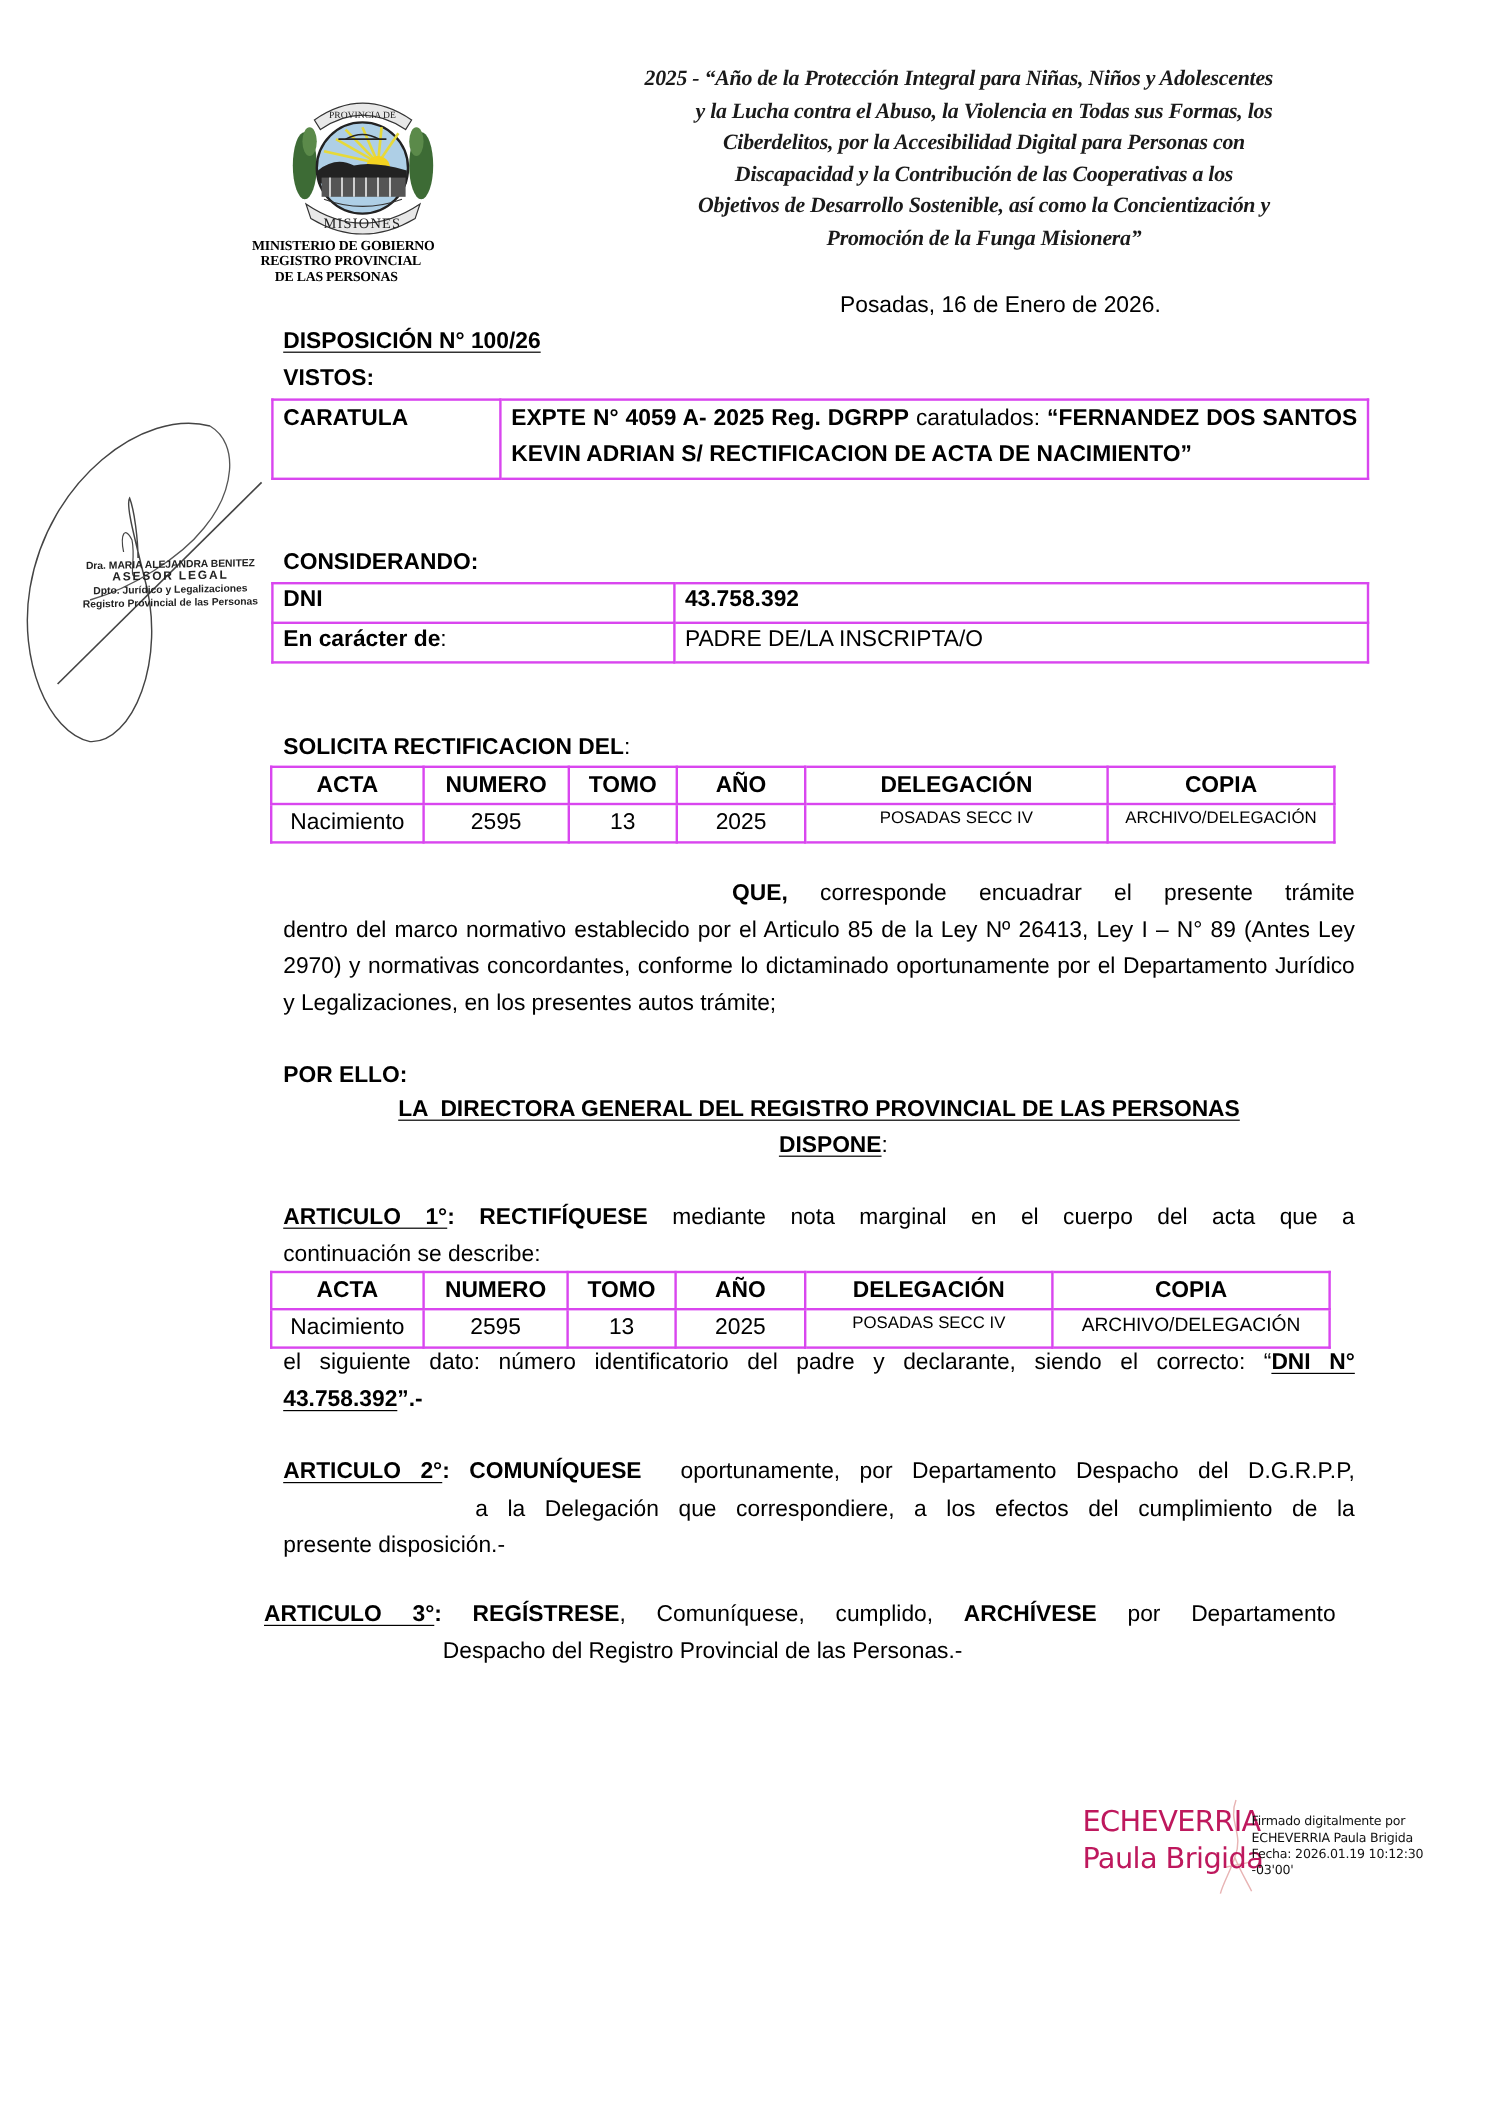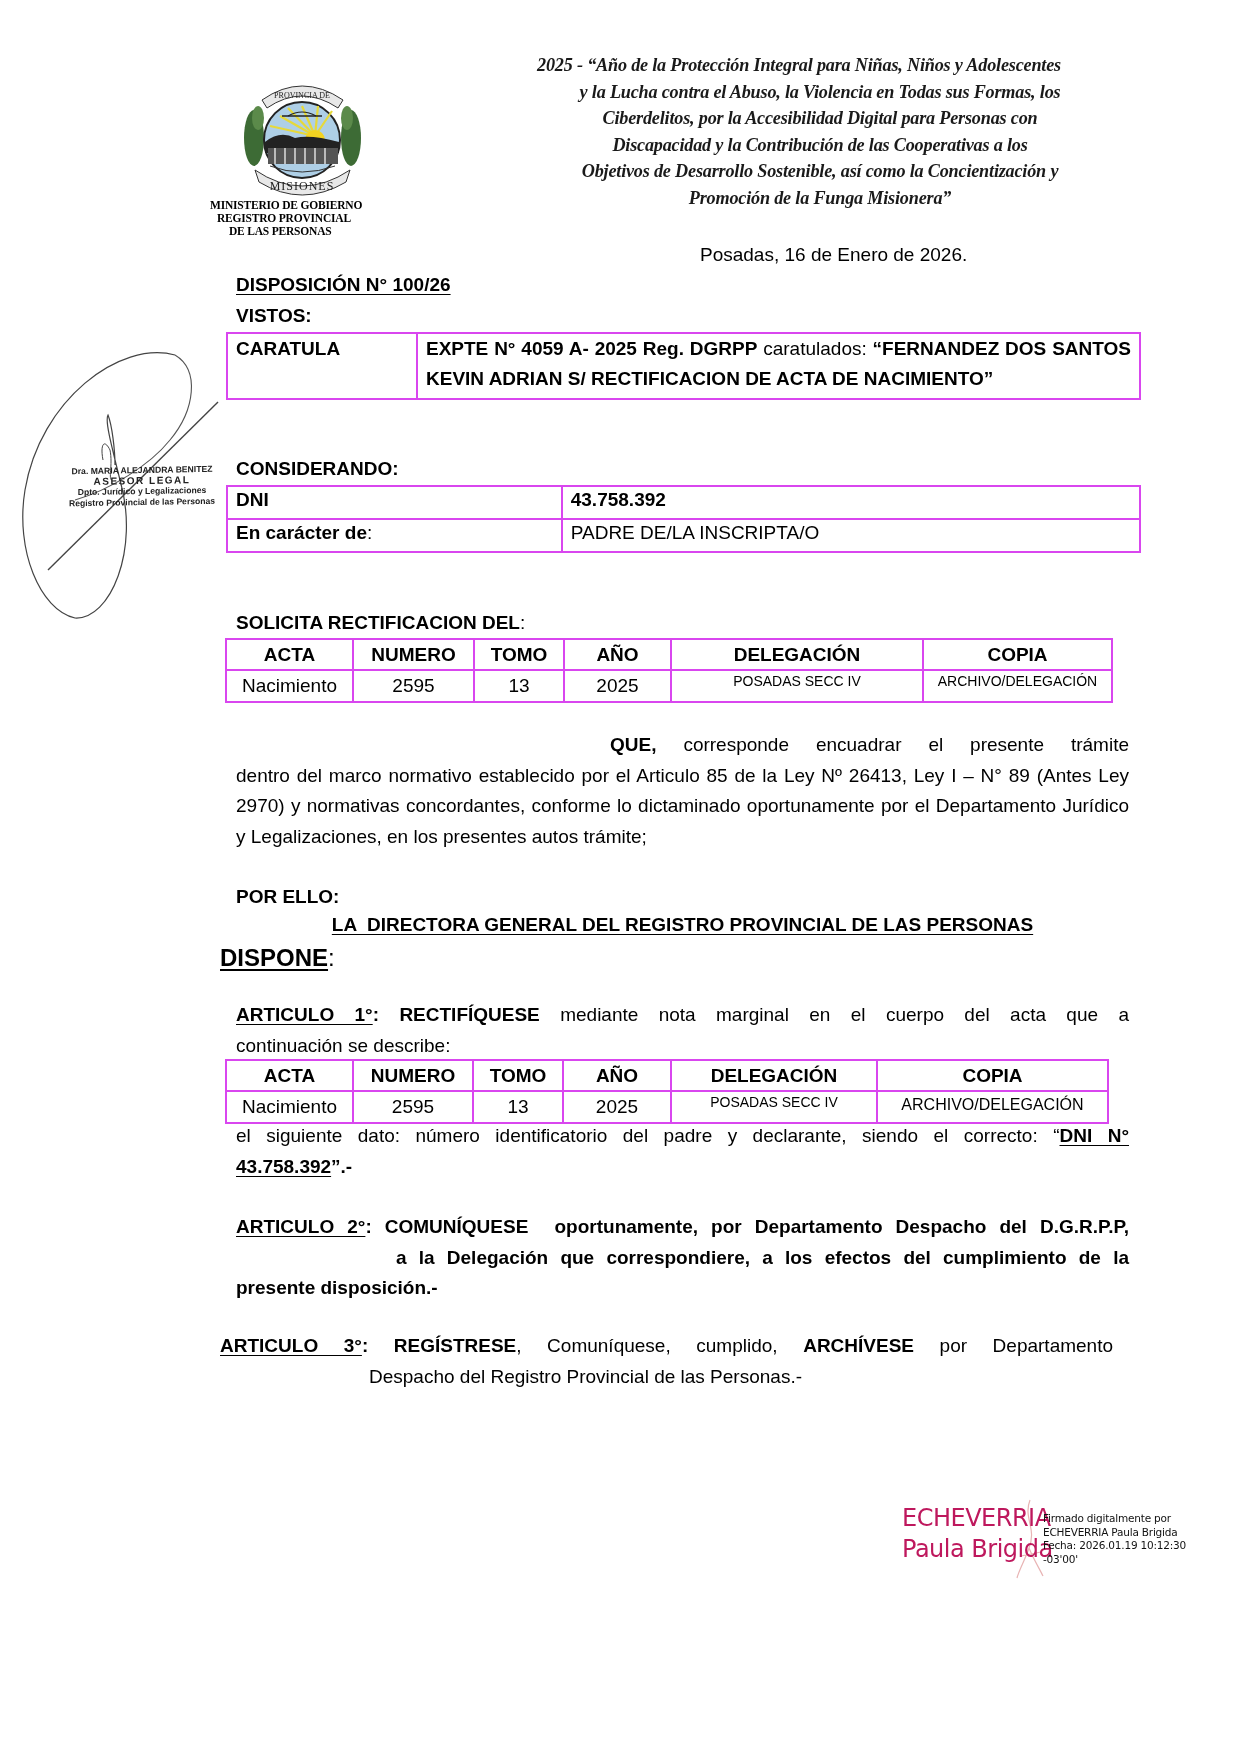--- a/index.html
+++ b/index.html
@@ -143,21 +143,21 @@
 </tbody>
   </table>
 
 <div class="abs para" style="left:236px; top:730px; width:893px;">
   <div class="just-line" style="padding-left:374px;"><b>QUE,</b> <span>corresponde encuadrar el presente trámite</span></div>
   <div>dentro del marco normativo establecido por el Articulo 85 de la Ley Nº 26413, Ley I – N° 89 (Antes Ley 2970) y normativas concordantes, conforme lo dictaminado oportunamente por el Departamento Jurídico y Legalizaciones, en los presentes autos trámite;</div>
 </div>
 
 <div class="abs h" style="left:236px; top:886px;">POR ELLO:</div>
 <div class="abs h u" style="left:236px; width:893px; top:914px; text-align:center; white-space:pre;">LA  DIRECTORA GENERAL DEL REGISTRO PROVINCIAL DE LAS PERSONAS</div>
-<div class="abs" style="left:220px; width:893px; top:944px; text-align:left; font-size:24px;"><b class="u">DISPONE</b><span>:</span></div>
+<div class="abs" style="left:248px; width:893px; top:944px; text-align:center; font-size:19px;"><b class="u">DISPONE</b><span>:</span></div>
 
 <div class="abs para" style="left:236px; top:1000px; width:893px;">
   <div class="just-line"><b class="u">ARTICULO 1°</b><b>:</b> <b>RECTIFÍQUESE</b> <span>mediante nota marginal en el cuerpo del acta  que a</span></div>
   <div>continuación se describe:</div>
 </div>
 <table class="acta" style="left:225px; top:1059px; width:884px;">
   <tbody>
       <tr>
     <th style="width:117px">ACTA</th>
     <th style="width:110px">NUMERO</th>
@@ -174,21 +174,21 @@
     <td class="small">POSADAS SECC IV</td>
     <td class="small" style="font-size:16px; line-height:26px;">ARCHIVO/DELEGACIÓN</td>
   </tr>
 </tbody>
   </table>
 <div class="abs para" style="left:236px; top:1121px; width:893px;">
   <div class="just-line"><span>el siguiente dato: número identificatorio del padre y declarante, siendo el correcto: “</span><b class="u">DNI N°</b></div>
   <div><b class="u">43.758.392</b><b>”.-</b></div>
 </div>
 
-<div class="abs para" style="left:236px; top:1212px; width:893px;font-weight:bold;">
+<div class="abs para" style="left:236px; top:1212px; width:893px;">
   <div class="just-line"><b class="u">ARTICULO 2°</b><b>:</b> <b>COMUNÍQUESE</b>&nbsp; <span>oportunamente,  por Departamento  Despacho  del D.G.R.P.P,</span></div>
   <div class="just-line" style="padding-left:160px;">a la Delegación que correspondiere, a los efectos del cumplimiento de la</div>
   <div>presente disposición.-</div>
 </div>
 
 <div class="abs para" style="left:220px; top:1331px; width:893px;">
   <div class="just-line"><b class="u">ARTICULO 3°</b><b>:</b> <b>REGÍSTRESE</b><span>, Comuníquese, cumplido, </span><b>ARCHÍVESE</b><span> por Departamento</span></div>
   <div style="padding-left:149px;">Despacho del Registro Provincial de las Personas.-</div>
 </div>
 

